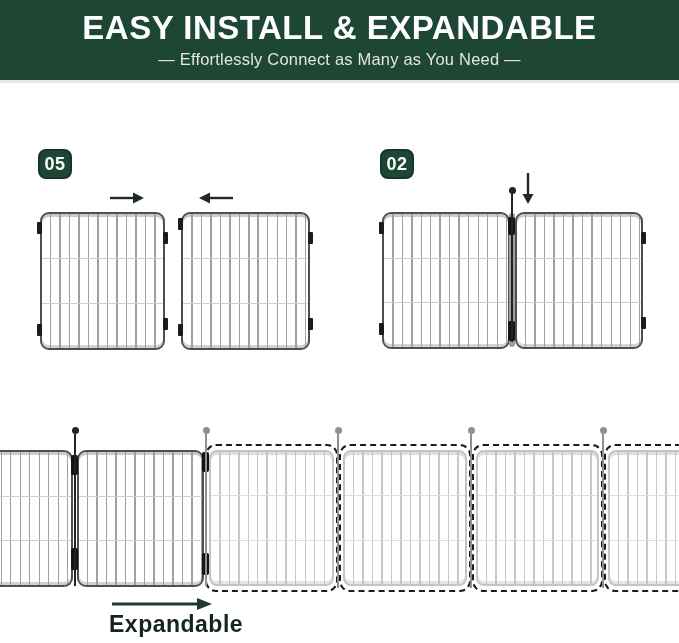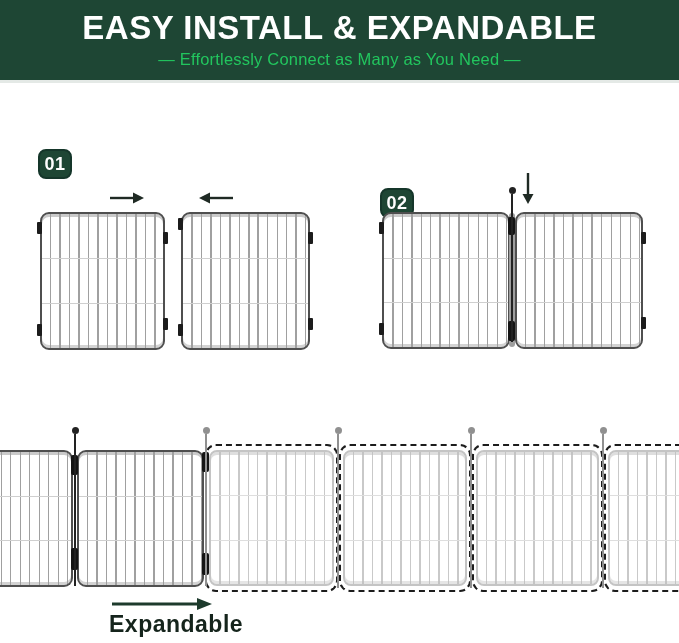--- a/index.html
+++ b/index.html
@@ -11,21 +11,21 @@
   }
   html,body{margin:0;padding:0;}
   body{font-family:"Liberation Sans",sans-serif;background:#ffffff;}
   .stage{position:relative;width:679px;height:643px;background:#ffffff;overflow:hidden;}
 
   
   .header{position:absolute;left:0;top:0;width:679px;height:80px;
     background:var(--header-bg);box-shadow:0 3px 0 rgba(30,70,52,.12);}
   .header .title{margin:0;padding-top:11px;text-align:center;color:var(--title-text);
     font-size:33px;font-weight:bold;letter-spacing:.5px;line-height:1.05;}
-  .header .subtitle{margin:0;padding-top:4px;text-align:center;color:#22c55e;
+  .header .subtitle{margin:0;padding-top:4px;text-align:center;color:#e5e5e5;
     font-size:16.5px;font-weight:500;letter-spacing:.2px;}
 
   
   .badge{position:absolute;width:34px;height:30px;background:var(--badge-bg);
     border:2px solid #15362a;border-radius:8px;box-sizing:border-box;
     color:#ffffff;font-size:18px;font-weight:bold;display:flex;
     align-items:center;justify-content:center;letter-spacing:.5px;}
 
   
   .panel{position:absolute;box-sizing:border-box;background-color:#ffffff;
@@ -68,21 +68,21 @@
 </head>
 <body>
 
 <div class="stage">
 
   <div class="header">
     <h1 class="title">EASY INSTALL &amp; EXPANDABLE</h1>
     <p class="subtitle">—  Effortlessly Connect as Many as You Need  —</p>
   </div>
 
-  <div class="badge" style="left:38px;top:149px;">01</div>
+  <div class="badge" style="left:38px;top:149px;">05</div>
 
   <svg style="position:absolute;left:110px;top:191px;" width="34" height="14">
     <line x1="0" y1="7" x2="24" y2="7" stroke="var(--arrow-dark)" stroke-width="2.4"></line>
     <polygon points="23,1.5 34,7 23,12.5" fill="var(--arrow-dark)"></polygon>
   </svg>
   <svg style="position:absolute;left:199px;top:191px;" width="34" height="14">
     <line x1="34" y1="7" x2="10" y2="7" stroke="var(--arrow-dark)" stroke-width="2.4"></line>
     <polygon points="11,1.5 0,7 11,12.5" fill="var(--arrow-dark)"></polygon>
   </svg>
 
@@ -92,21 +92,21 @@
     <span class="tab tr"></span>
     <span class="tab br"></span>
   </div>
   <div class="panel" style="left:181px;top:212px;width:129px;height:138px;">
     <span class="tab tl" style="top:4px;"></span>
     <span class="tab bl"></span>
     <span class="tab tr"></span>
     <span class="tab br"></span>
   </div>
 
-  <div class="badge" style="left:380px;top:149px;margin-top:39px;">02</div>
+  <div class="badge" style="left:380px;top:149px;">02</div>
 
   <div class="panel" style="left:382px;top:212px;width:128px;height:137px;">
     <span class="tab tl"></span>
     <span class="tab bl"></span>
   </div>
   <div class="panel" style="left:515px;top:212px;width:128px;height:137px;">
     <span class="tab tr"></span>
     <span class="tab br"></span>
   </div>
 

